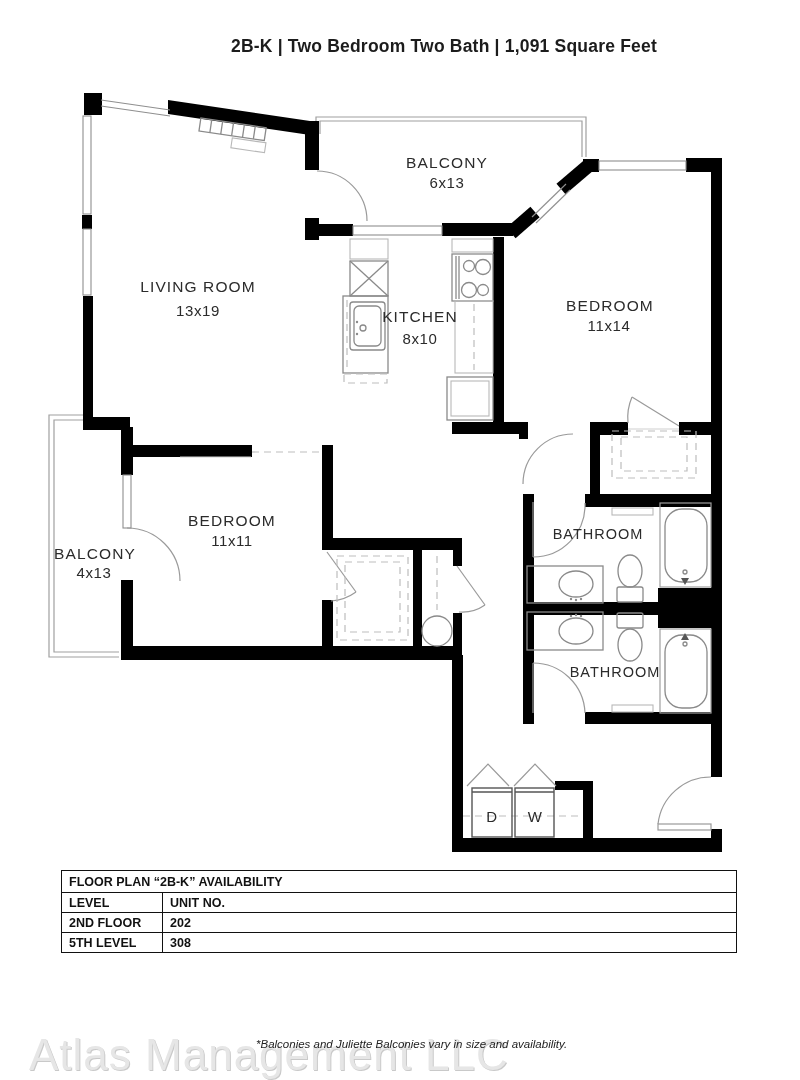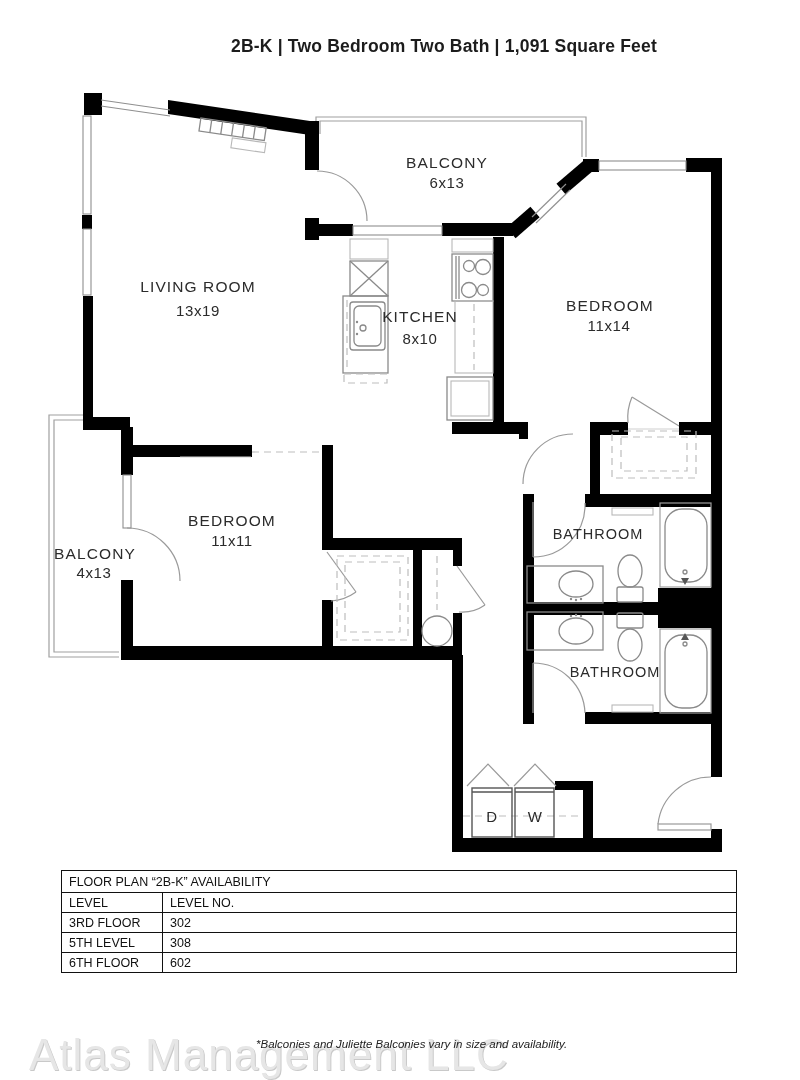--- a/index.html
+++ b/index.html
@@ -6,21 +6,21 @@
   body{width:800px;height:1080px;position:relative;font-family:"Liberation Sans",sans-serif;overflow:hidden;}
   .page-title{position:absolute;top:36px;left:0;width:800px;text-align:center;
     font-size:17.5px;font-weight:bold;color:#1c1c1c;letter-spacing:.2px;margin-left:44px;}
   svg.plan{position:absolute;top:0;left:0;}
   svg text{font-family:"Liberation Sans",sans-serif;fill:#2b2b2b;}
   .room-name{font-size:15.5px;letter-spacing:1.1px;}
   .room-dim{font-size:15px;letter-spacing:.6px;}
   .bath-name{font-size:14.5px;letter-spacing:1px;}
   .dw-label{font-size:15px;letter-spacing:.5px;}
   .availability{position:absolute;left:61px;top:870px;width:676px;border-collapse:collapse;
-    font-size:12.5px;font-weight:normal;color:#111;}
+    font-size:12.5px;font-weight:bold;color:#111;}
   .availability td{border:1.5px solid #111;padding:0 0 0 7px;vertical-align:middle;}
   .availability .t-title td{height:21px;}
   .availability td{height:19px;}
   .availability .col-level{width:93px;margin-left:8px;}
   .watermark{position:absolute;left:8px;top:1030px;font-size:44px;letter-spacing:1px;
     color:#e6e6e6;text-shadow:1px 1px 0 #c9c9c9,-1px -1px 0 #ffffff;white-space:nowrap;z-index:1;margin-left:21px;}
   .disclaimer{position:absolute;left:256px;top:1038px;font-size:11.5px;font-style:italic;
     color:#222;z-index:2;}
   .wall{fill:#000;}
   .wline{stroke:#000;stroke-width:14;fill:none;}
@@ -284,31 +284,27 @@
   </g>
 </svg>
 
 <table class="availability">
   <tbody>
     <tr class="t-title">
       <td colspan="2">FLOOR PLAN “2B-K” AVAILABILITY</td>
     </tr>
     <tr>
       <td class="col-level">LEVEL</td>
-      <td>LEVEL NO.</td>
+      <td>UNIT NO.</td>
     </tr>
     <tr>
-      <td class="col-level">3RD FLOOR</td>
-      <td>302</td>
+      <td class="col-level">2ND FLOOR</td>
+      <td>202</td>
     </tr>
     <tr>
       <td class="col-level">5TH LEVEL</td>
       <td>308</td>
     </tr>
-    <tr>
-      <td class="col-level">6TH FLOOR</td>
-      <td>602</td>
-    </tr>
   </tbody>
 </table>
 
 <div class="watermark">Atlas Management LLC</div>
 <div class="disclaimer">*Balconies and Juliette Balconies vary in size and availability.</div>
 
 </body></html>

